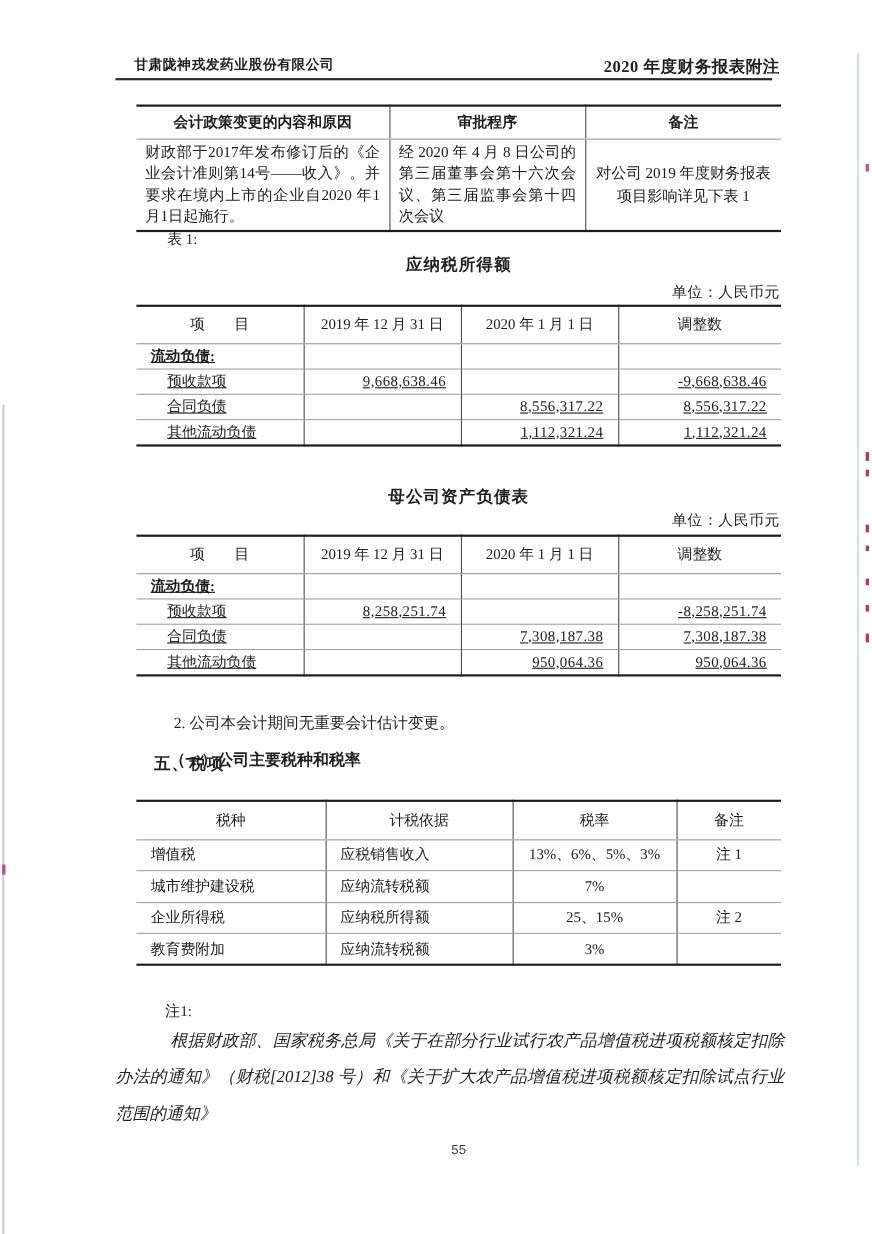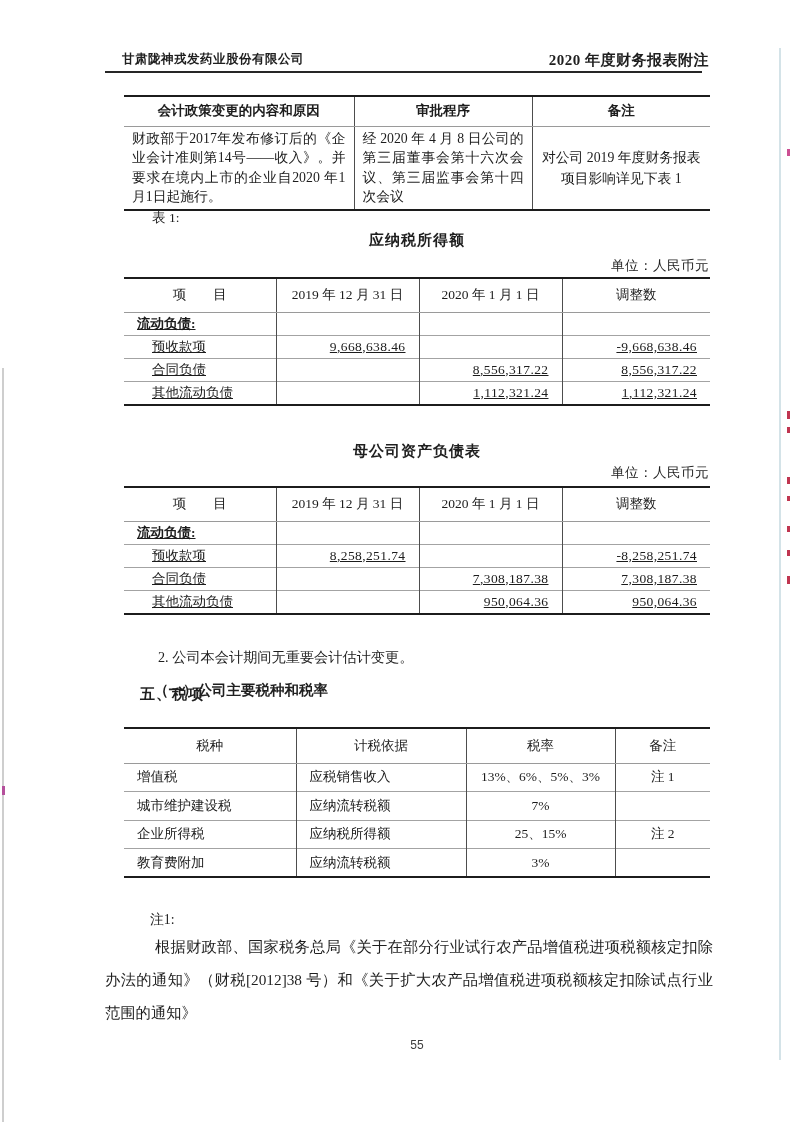--- a/index.html
+++ b/index.html
@@ -58,21 +58,21 @@
   .t-parent{top:442px;}
   .unit{right:84px;font-size:13.5px;letter-spacing:.5px;}
   .u1{top:257px;}
   .u2{top:464px;}
   .note-estimate{left:158px;top:648px;font-size:14.2px;}
   .sec-heading{left:140px;top:673px;font-size:15px;font-weight:bold;letter-spacing:1px;margin-top:12px;}
   .sub-heading{left:154px;top:681px;font-size:14.5px;font-weight:bold;}
   .note1-label{left:150px;top:911px;font-size:13.8px;}
   .note1-para{
     left:105px;top:930px;width:608px;
-    font-size:15.3px;line-height:33px;text-align:justify;text-indent:50px;
+    font-size:15.3px;line-height:33px;text-align:justify;text-indent:50px;font-style:italic;
   }
   .pagenum{left:124px;top:1038px;width:586px;text-align:center;font-size:12px;color:#3d3d3d;
     font-family:"Liberation Sans","DejaVu Sans",sans-serif;}
 
   
   .art{position:absolute;pointer-events:none;}
   .edge-left{left:2px;top:368px;width:2px;height:754px;background:#c6c6c6;opacity:.85;}
   .edge-left-magenta{left:2px;top:786px;width:3px;height:9px;background:#b44f9b;}
   .edge-right-cyan{left:779px;top:48px;width:2px;height:1012px;background:#cfe0e6;opacity:.9;}
   .dash{width:2.5px;background:#c03550;}

